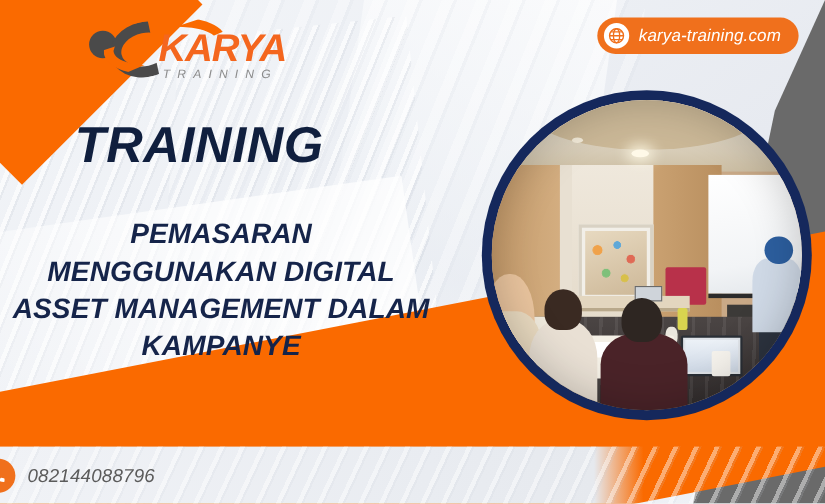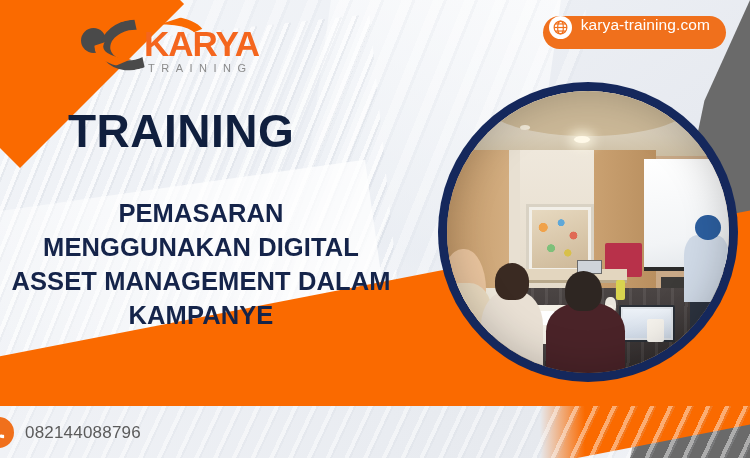--- a/index.html
+++ b/index.html
@@ -8,20 +8,21 @@
     overflow:hidden;
     font-family:"Liberation Sans", sans-serif;
     background:#ffffff;
   }
 
   .poster {
     position:relative;
     width:750px; height:458px;
     overflow:hidden;
     background:#eef1f5;
+    font-style:italic;
   }
 
   
   .bg-base {
     position:absolute; inset:0;
     background:
       linear-gradient(145deg, #f4f6f9 0%, #eceff4 38%, #e7eaf0 62%, #f1f3f7 100%);
   }
   .bg-diag-a {
     position:absolute; left:-120px; top:40px;
@@ -134,21 +135,21 @@
   .logo-training {
     position:absolute; left:70px; top:48px;
     font-size:11px; color:#8b8b8b;
     letter-spacing:6.5px; font-weight:normal;
   }
 
   
   .web-badge {
     position:absolute; right:24px; top:16px;
     height:33px;
-    display:flex; 
+    display:flex; align-items:center;
     gap:9px;
     padding:0 16px 0 6px;
     background:#F0701C;
     border-radius:18px;
   }
   .globe {
     width:23px; height:23px; border-radius:50%;
     background:#ffffff;
     display:flex; align-items:center; justify-content:center;
     flex:0 0 auto;

